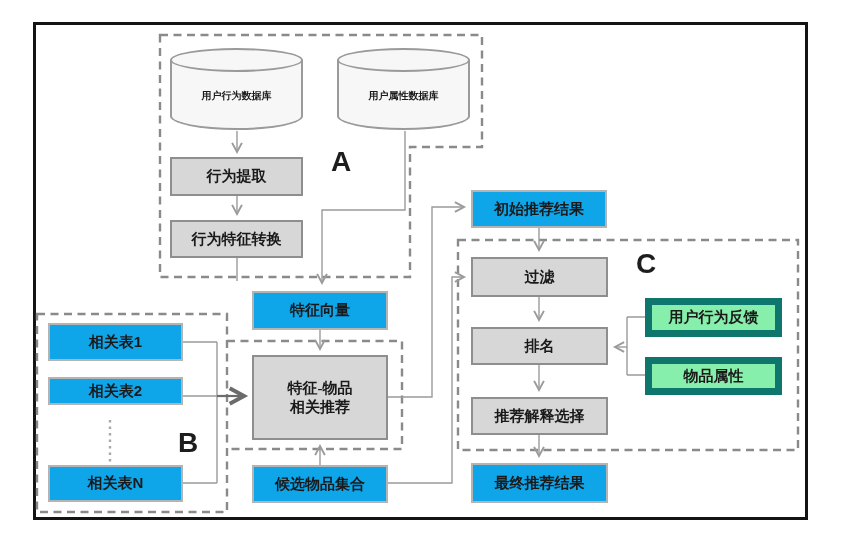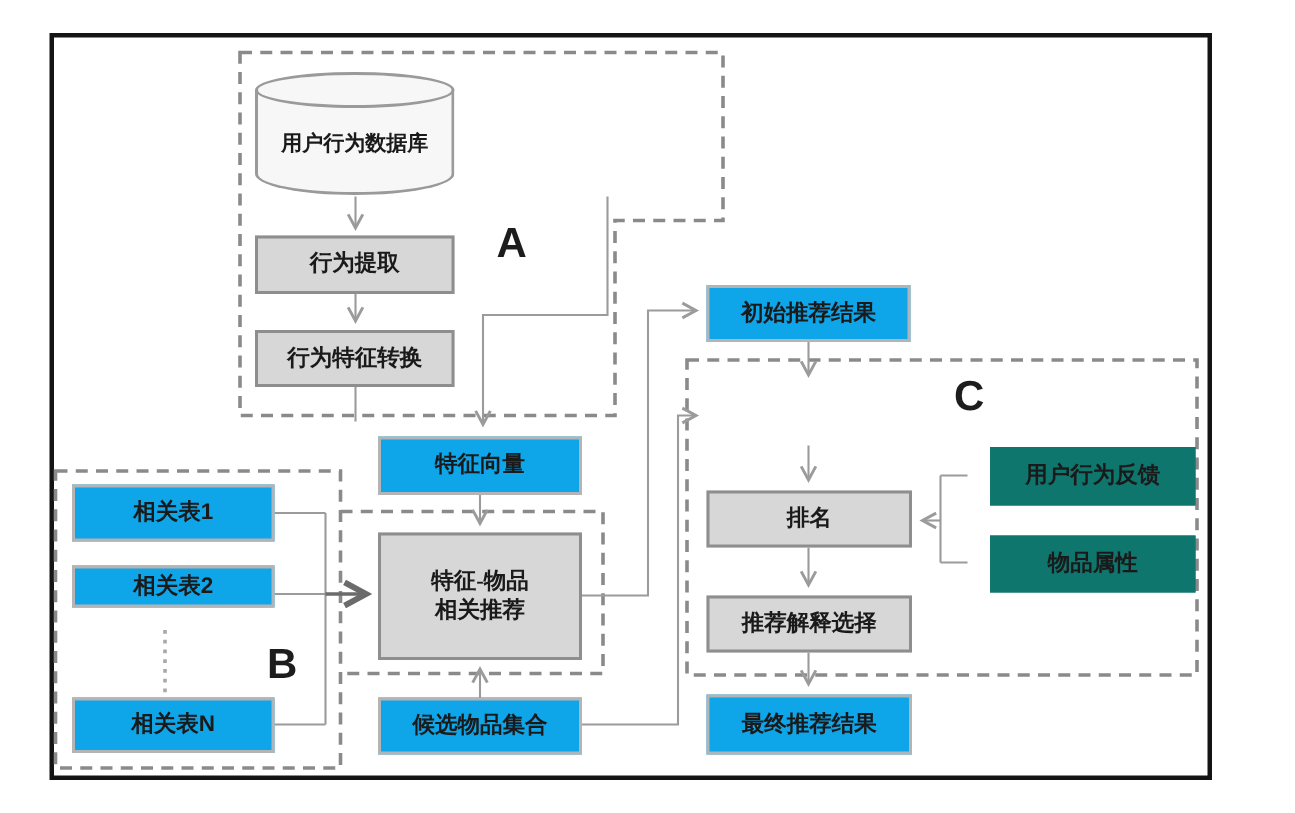--- a/index.html
+++ b/index.html
@@ -12,40 +12,40 @@
     border:3px solid #141414; box-sizing:border-box; background:#ffffff;
   }
   svg.layer { position:absolute; left:0; top:0; width:863px; height:542px; }
   .box {
     position:absolute; box-sizing:border-box; display:flex; flex-direction:column;
     align-items:center; justify-content:center; text-align:center;
     font-weight:bold; font-size:15px; color:#1a1a1a; line-height:1.25;
   }
   .process  { background:#d7d7d7; border:2px solid #8e8e8e;font-family:Liberation Serif, serif; }
   .data     { background:#0ea5e9; border:2px solid #b4b4b4; }
-  .feedback { background:#0f766e; border:7px solid #0f766e;margin-left:15px; }
+  .feedback { background:#86efac; border:7px solid #0f766e; }
   .region-label {
     position:absolute; font-weight:bold; font-size:28px; color:#1d1d1d;
   }
   
   .cylinder { position:absolute; }
   .cyl-top {
     position:absolute; left:0; top:0; width:100%; height:24px;
     background:#f7f7f7; border:2px solid #9a9a9a; border-radius:50%;
     box-sizing:border-box; z-index:2;
   }
   .cyl-body {
     position:absolute; left:0; top:12px; width:100%; bottom:0;
     background:#f7f7f7; border:2px solid #9a9a9a; border-top:none;
     border-radius:0 0 50% 50% / 0 0 14px 14px; box-sizing:border-box; z-index:1;
   }
   .cyl-label {
     position:absolute; left:0; right:0; top:22px; bottom:8px; z-index:3;
     display:flex; align-items:center; justify-content:center;
-    font-weight:bold; font-size:14px; color:#1a1a1a;
+    font-weight:bold; font-size:10px; color:#1a1a1a;
   }
 </style>
 </head>
 <body>
 
 <div id="canvas">
   <div id="frame"></div>
 
   <svg class="layer" viewBox="0 0 863 542" xmlns="http://www.w3.org/2000/svg">
     <defs>
@@ -88,35 +88,41 @@
 
   <div class="region-label" style="left:331px; top:146px;">A</div>
   <div class="region-label" style="left:178px; top:427px;">B</div>
   <div class="region-label" style="left:636px; top:248px;">C</div>
 
   <div class="cylinder" style="left:170px; top:48px; width:133px; height:82px;">
     <div class="cyl-body"></div>
     <div class="cyl-top"></div>
     <div class="cyl-label">用户行为数据库</div>
   </div>
+  <div class="cylinder" style="left:337px; top:48px; width:133px; height:82px;">
+    <div class="cyl-body"></div>
+    <div class="cyl-top"></div>
+    <div class="cyl-label">用户属性数据库</div>
+  </div>
 
   <div class="box process" style="left:170px; top:157px; width:133px; height:39px;">行为提取</div>
   <div class="box process" style="left:170px; top:220px; width:133px; height:38px;">行为特征转换</div>
 
   <div class="box data" style="left:252px; top:291px; width:136px; height:39px;">特征向量</div>
   <div class="box process" style="left:252px; top:355px; width:136px; height:85px;">
     <div>特征-物品</div>
     <div>相关推荐</div>
   </div>
   <div class="box data" style="left:252px; top:465px; width:136px; height:38px;">候选物品集合</div>
 
   <div class="box data" style="left:48px; top:323px; width:135px; height:38px;">相关表1</div>
   <div class="box data" style="left:48px; top:377px; width:135px; height:28px;">相关表2</div>
   <div class="box data" style="left:48px; top:465px; width:135px; height:37px;">相关表N</div>
 
   <div class="box data" style="left:471px; top:190px; width:136px; height:38px;">初始推荐结果</div>
+  <div class="box process" style="left:471px; top:257px; width:137px; height:40px;">过滤</div>
   <div class="box process" style="left:471px; top:327px; width:137px; height:38px;">排名</div>
   <div class="box process" style="left:471px; top:397px; width:137px; height:38px;">推荐解释选择</div>
   <div class="box data" style="left:471px; top:463px; width:137px; height:40px;">最终推荐结果</div>
 
   <div class="box feedback" style="left:645px; top:298px; width:137px; height:39px;">用户行为反馈</div>
   <div class="box feedback" style="left:645px; top:357px; width:137px; height:38px;">物品属性</div>
 </div>
 
 </body></html>

